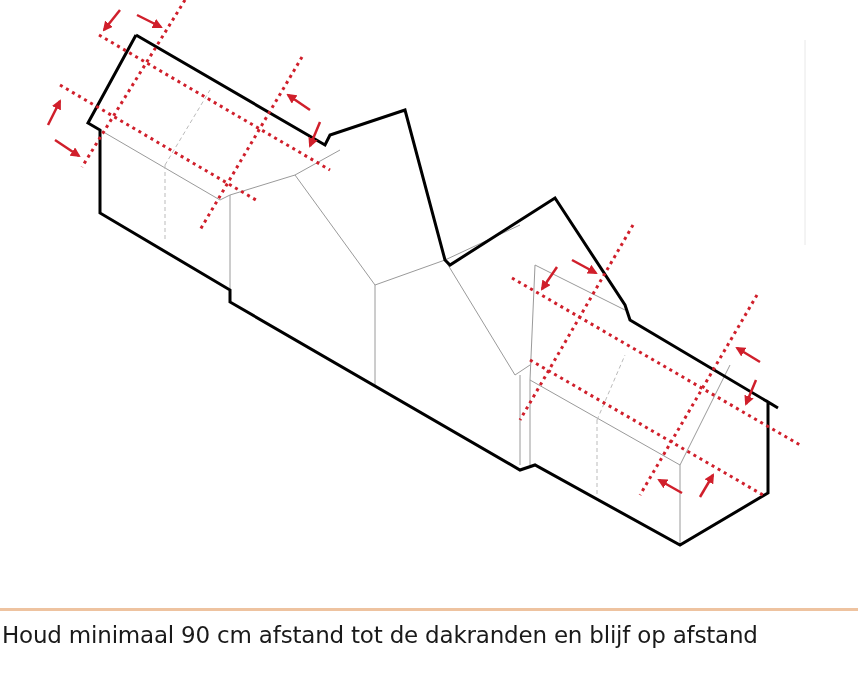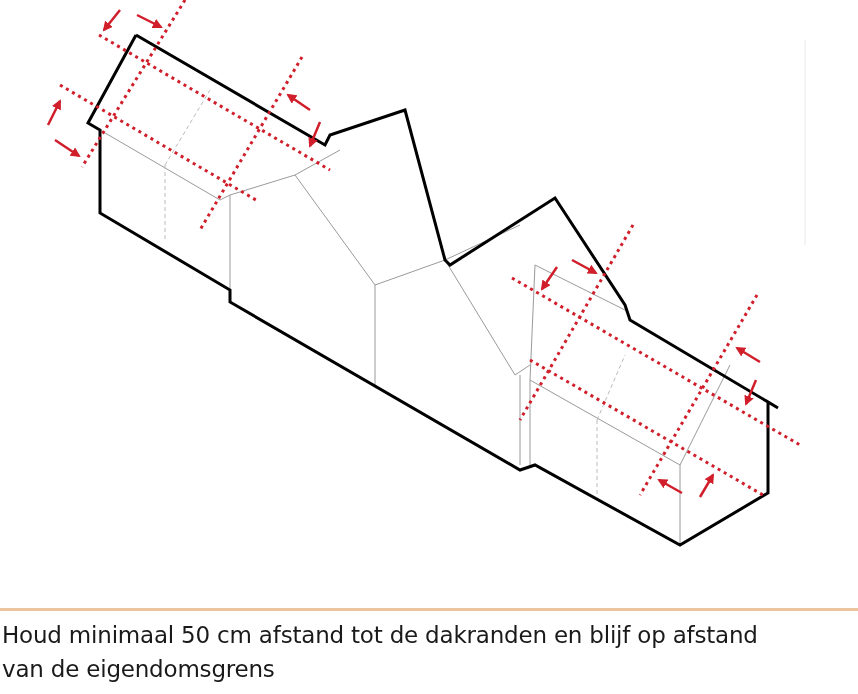--- a/index.html
+++ b/index.html
@@ -66,15 +66,14 @@
     <line x1="760" y1="362" x2="737" y2="348"></line>
     <line x1="756" y1="380" x2="746" y2="404"></line>
     <line x1="682" y1="493" x2="659" y2="480"></line>
     <line x1="700" y1="497" x2="713" y2="475"></line>
   </g>
 </svg>
 
 <div id="separator"></div>
 
 <div id="caption">
-  <div>Houd minimaal 50 cm afstand tot de dakranden en blijf op afstand</div>
-  <div>van de eigendomsgrens</div>
+  <div>Houd minimaal 90 cm afstand tot de dakranden en blijf op afstand</div>
 </div>
 
 </body></html>

